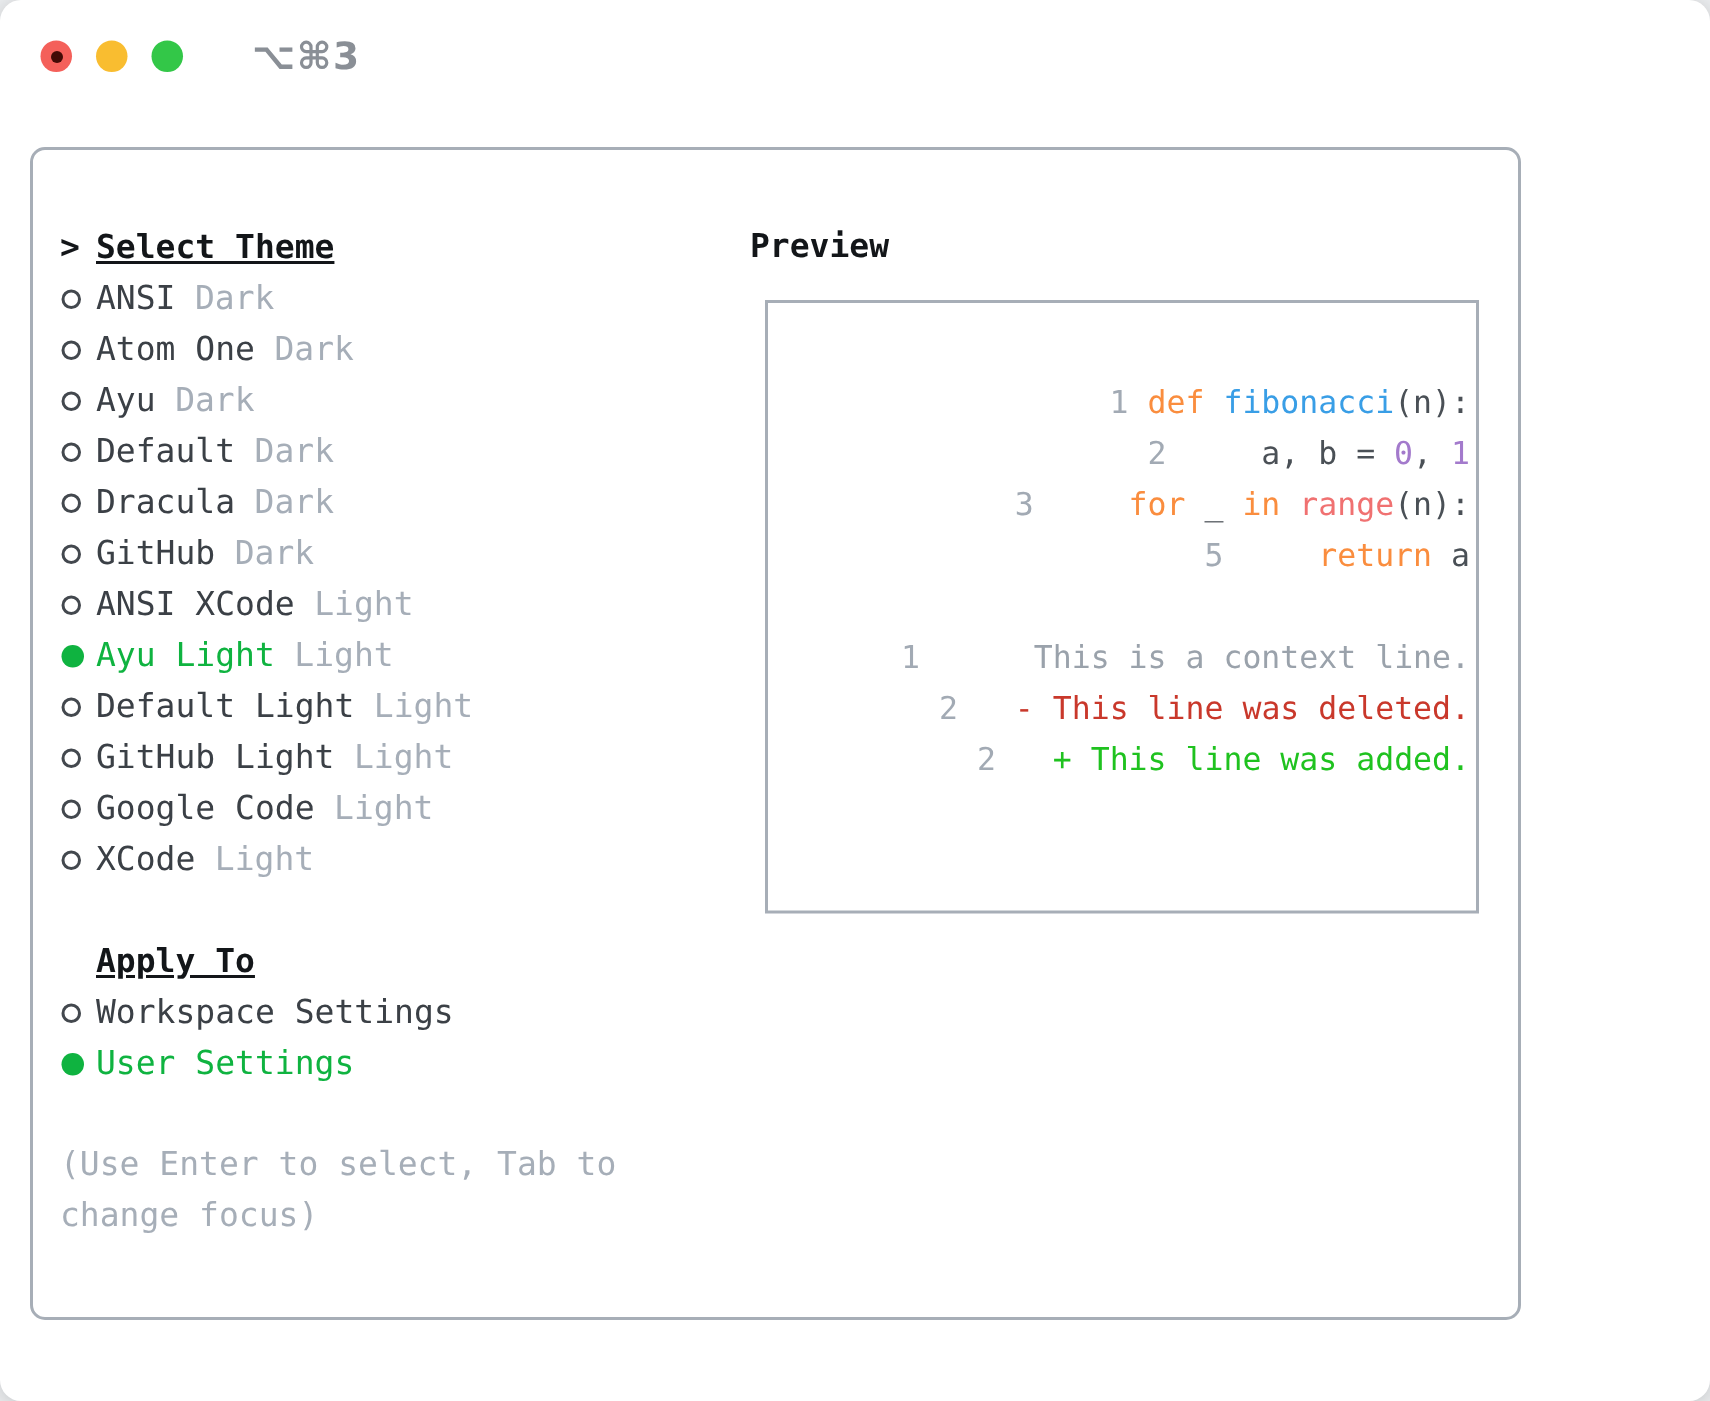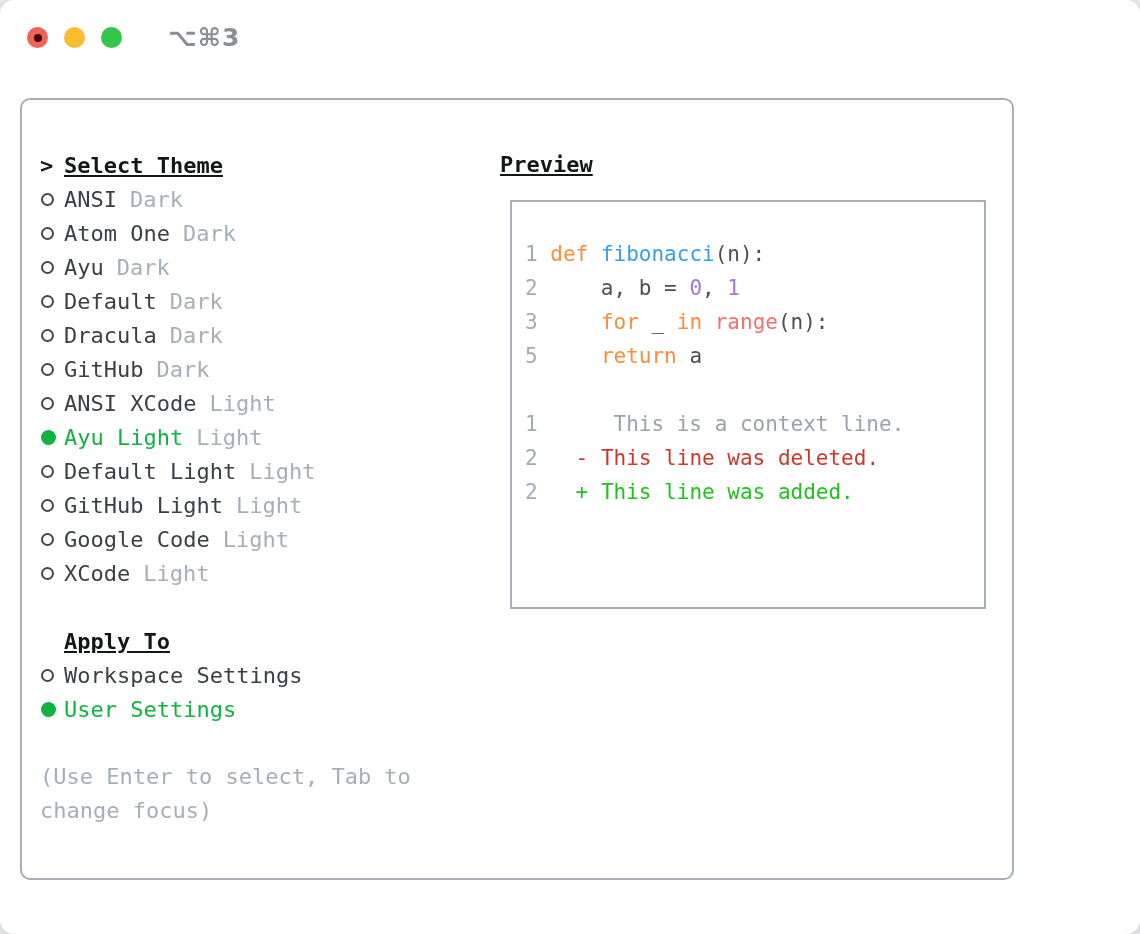--- a/index.html
+++ b/index.html
@@ -51,28 +51,28 @@
   .t-name { color: var(--text); }
   .t-variant { color: var(--muted); margin-left: 13px; }
   .row.selected .t-name { color: var(--accent); }
   .opt-label { color: var(--text); }
   .row.selected .opt-label { color: var(--accent); }
   .help { color: var(--muted); font-size: 22px; height: 34px; line-height: 34px; white-space: pre; }
 
   
   .preview-header {
     position: absolute; left: 478px; top: 48px; height: 34px; line-height: 34px;
-    font-size: 22px; font-weight: bold; color: var(--heading); text-decoration: underline;
+    font-size: 22px; font-weight: bold; color: var(--heading);
   }
   .preview-box {
     position: absolute; left: 488px; top: 100px;
     width: 476px; height: 409px;
     border: 2px solid var(--border); background: #fff;
   }
-  .preview-lines { position: absolute; left: 13px; top: 35px; right: 4px; }
+  .preview-lines { position: absolute; left: 13px; top: 49px; right: 4px; text-align: right; }
   .pline {
     font-family: "DejaVu Sans Mono", monospace;
     font-size: 21px; height: 34px; line-height: 34px;
     white-space: pre; margin: 0;
   }
   .lnum     { color: var(--linenum); }
   .c-plain    { color: var(--plain); }
   .c-keyword  { color: var(--keyword); }
   .c-function { color: var(--function); }
   .c-number   { color: var(--number); }

